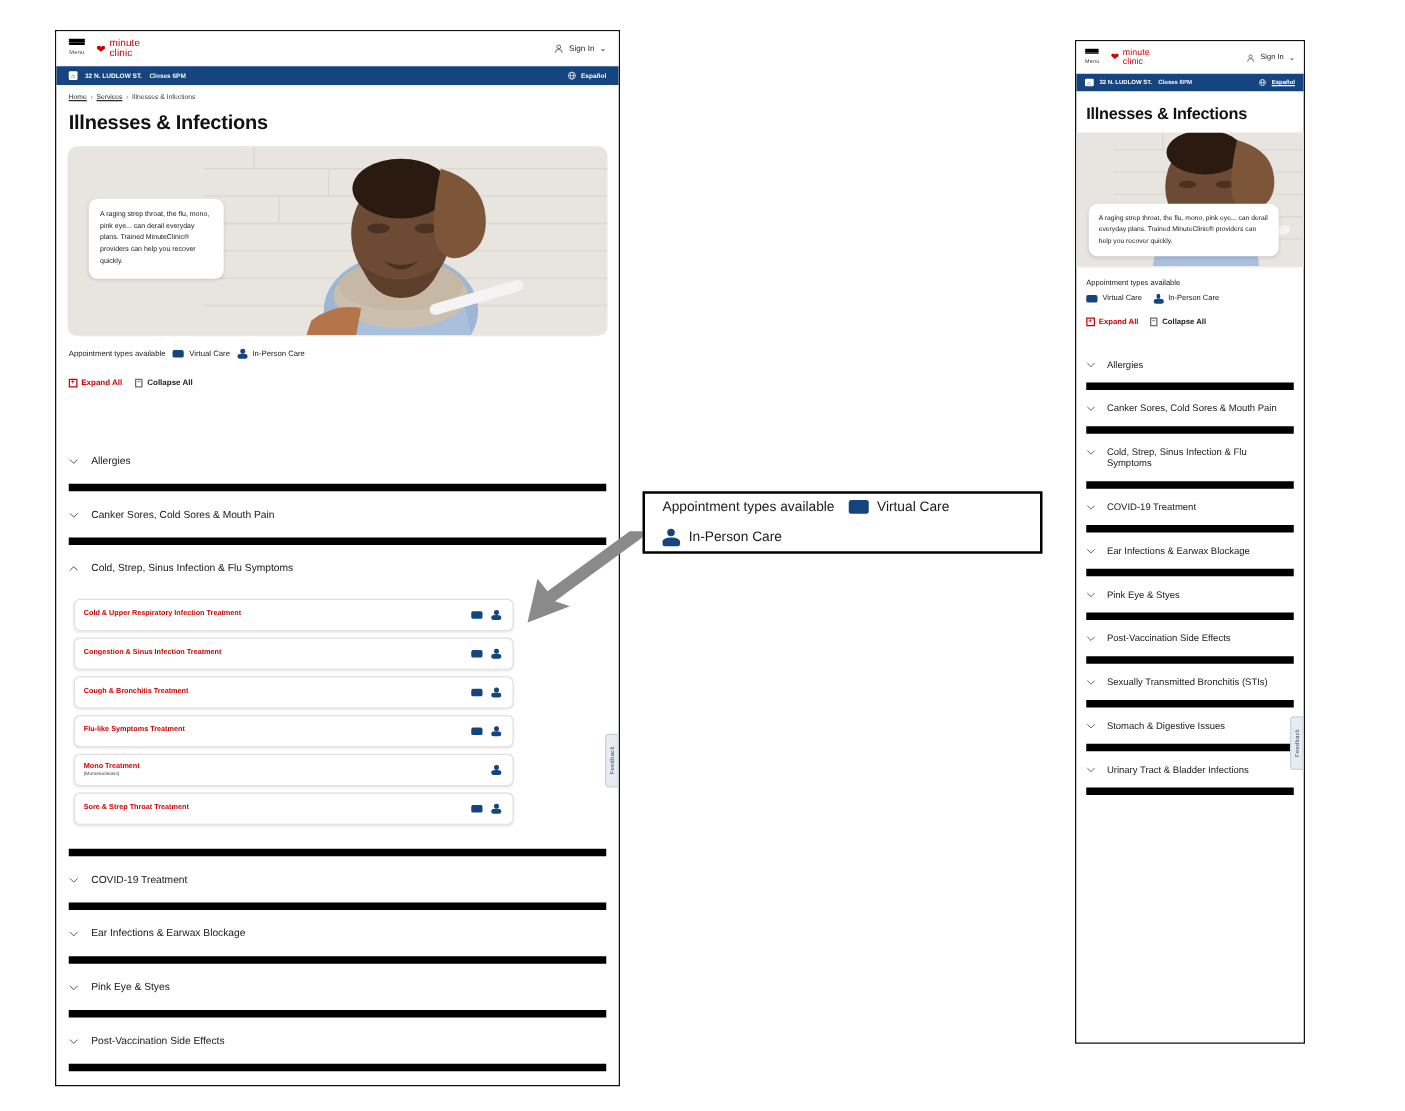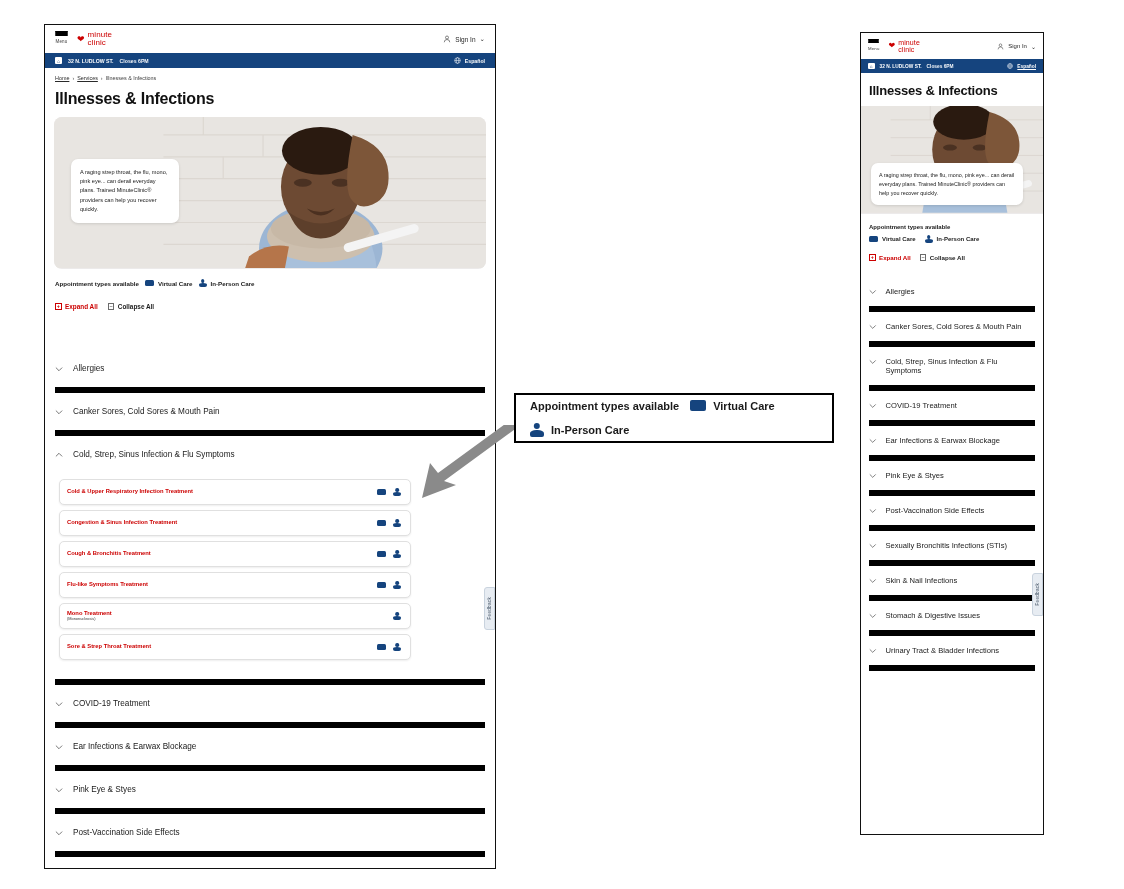--- a/index.html
+++ b/index.html
@@ -67,21 +67,21 @@
 
   
   .hero { position: relative; overflow: hidden; background: #eceaea; }
   .hero-photo { position: absolute; inset: 0; }
   .callout {
     position: absolute; background: #fff; border-radius: 7px;
     color: #1a1a1a; box-shadow: 0 1px 3px rgba(0,0,0,.12);
   }
 
   
-  .legend { display: flex; align-items: center; color: #1a1a1a; flex-wrap: wrap; font-weight: bold; }
+  .legend { display: flex; align-items: center; color: #1a1a1a; flex-wrap: wrap; }
   .legend-item { display: flex; align-items: center; }
   .cam {
     display: inline-block; background: #15447e; position: relative;
   }
   .cam::after {
     content: ""; position: absolute; right: -4px; top: 1px;
     border-style: solid; border-color: transparent;
     border-right-color: #15447e;
   }
   .person-solid { display: inline-block; position: relative; }
@@ -620,29 +620,21 @@
               <path d="M2 4 L7 9 L12 4" fill="none" stroke="#4a4a4a" stroke-width="1.3" stroke-linecap="round" stroke-linejoin="round"></path>
             </svg>
             <span>Post-Vaccination Side Effects</span>
           </div>
         </div>
         <div class="acc-item">
           <div class="acc-head">
             <svg class="chev-ico" viewBox="0 0 14 12">
               <path d="M2 4 L7 9 L12 4" fill="none" stroke="#4a4a4a" stroke-width="1.3" stroke-linecap="round" stroke-linejoin="round"></path>
             </svg>
-            <span>Sexually Bronchitis Infections (STIs)</span>
-          </div>
-        </div>
-        <div class="acc-item">
-          <div class="acc-head">
-            <svg class="chev-ico" viewBox="0 0 14 12">
-              <path d="M2 4 L7 9 L12 4" fill="none" stroke="#4a4a4a" stroke-width="1.3" stroke-linecap="round" stroke-linejoin="round"></path>
-            </svg>
-            <span>Skin &amp; Nail Infections</span>
+            <span>Sexually Transmitted Bronchitis (STIs)</span>
           </div>
         </div>
         <div class="acc-item">
           <div class="acc-head">
             <svg class="chev-ico" viewBox="0 0 14 12">
               <path d="M2 4 L7 9 L12 4" fill="none" stroke="#4a4a4a" stroke-width="1.3" stroke-linecap="round" stroke-linejoin="round"></path>
             </svg>
             <span>Stomach &amp; Digestive Issues</span>
           </div>
         </div>

